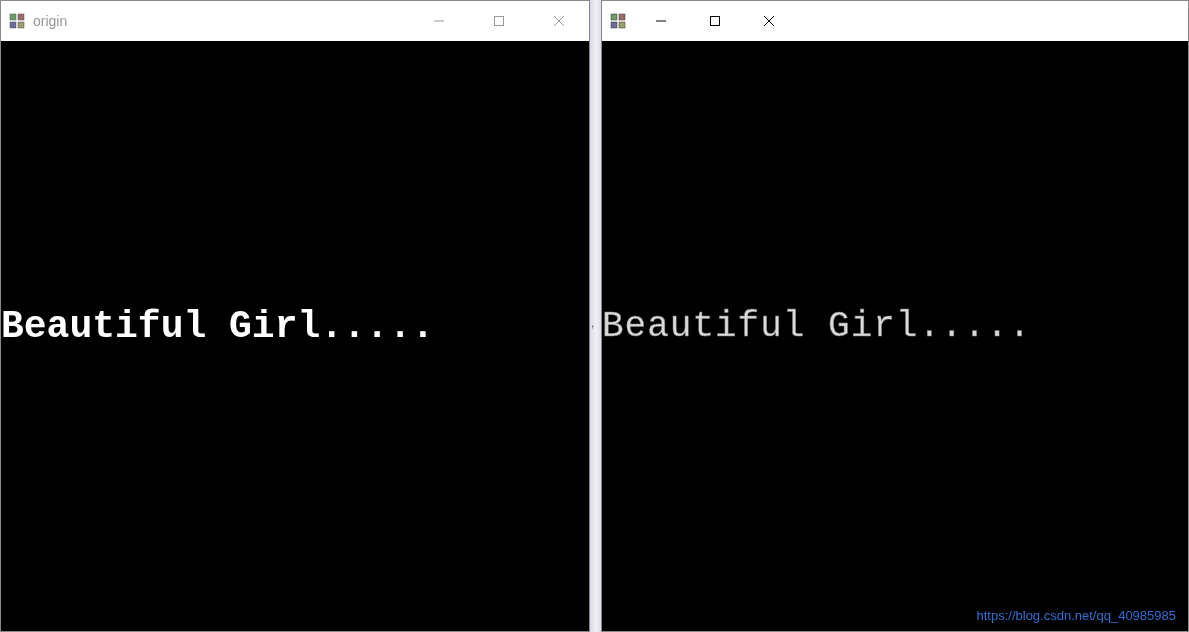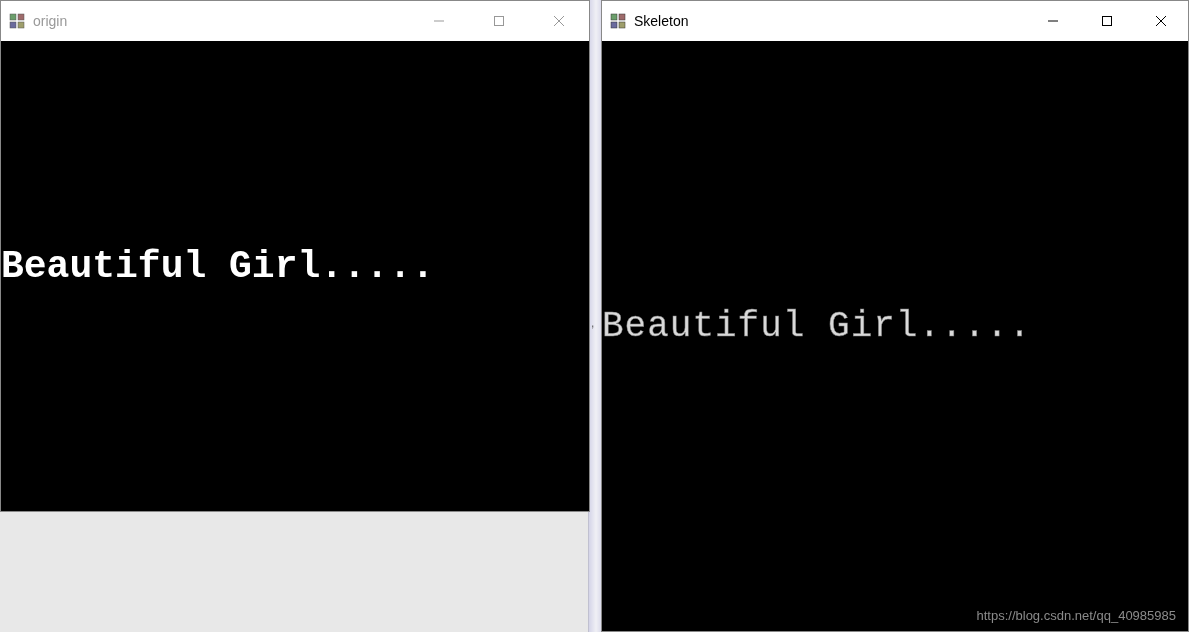--- a/index.html
+++ b/index.html
@@ -40,21 +40,21 @@
     .window {
       position: absolute;
       background: #ffffff;
       border: 1px solid #888;
     }
     
     .window-left {
       left: 0;
       top: 0;
       width: 590px;
-      height: 512px;
+      height: 632px;
     }
     
     .window-right {
       left: 601px;
       top: 0;
       width: 588px;
       height: 632px;
     }
     
     .titlebar {
@@ -159,21 +159,21 @@
       -webkit-text-fill-color: #ccc;
       -webkit-text-stroke: 0;
       opacity: 0.3;
       filter: blur(0.3px);
     }
     
     .watermark {
       position: absolute;
       bottom: 8px;
       right: 12px;
-      color: #a3a3a3;
+      color: #3b82f6;
       font-size: 13px;
       font-family: Arial, sans-serif;
       opacity: 0.85;
     }
     
     .bg-char {
       position: absolute;
       color: #666;
       font-size: 12px;
     }
@@ -224,21 +224,20 @@
 <div class="window window-right">
   <div class="titlebar active">
     <span class="window-icon">
       <svg viewBox="0 0 16 16">
         <rect x="1" y="1" width="6" height="6" fill="#6b9e6b" stroke="#333" stroke-width="0.5"></rect>
         <rect x="9" y="1" width="6" height="6" fill="#9e6b6b" stroke="#333" stroke-width="0.5"></rect>
         <rect x="1" y="9" width="6" height="6" fill="#6b6b9e" stroke="#333" stroke-width="0.5"></rect>
         <rect x="9" y="9" width="6" height="6" fill="#9e9e6b" stroke="#333" stroke-width="0.5"></rect>
       </svg>
     </span>
-    <span class="title-text">Skeleton</span>
     <div class="window-controls">
       <button class="ctrl-btn">
         <svg viewBox="0 0 12 12">
           <line x1="1" y1="6" x2="11" y2="6" stroke="#000" stroke-width="1"></line>
         </svg>
       </button>
       <button class="ctrl-btn">
         <svg viewBox="0 0 12 12">
           <rect x="1.5" y="1.5" width="9" height="9" fill="none" stroke="#000" stroke-width="1"></rect>
         </svg>

